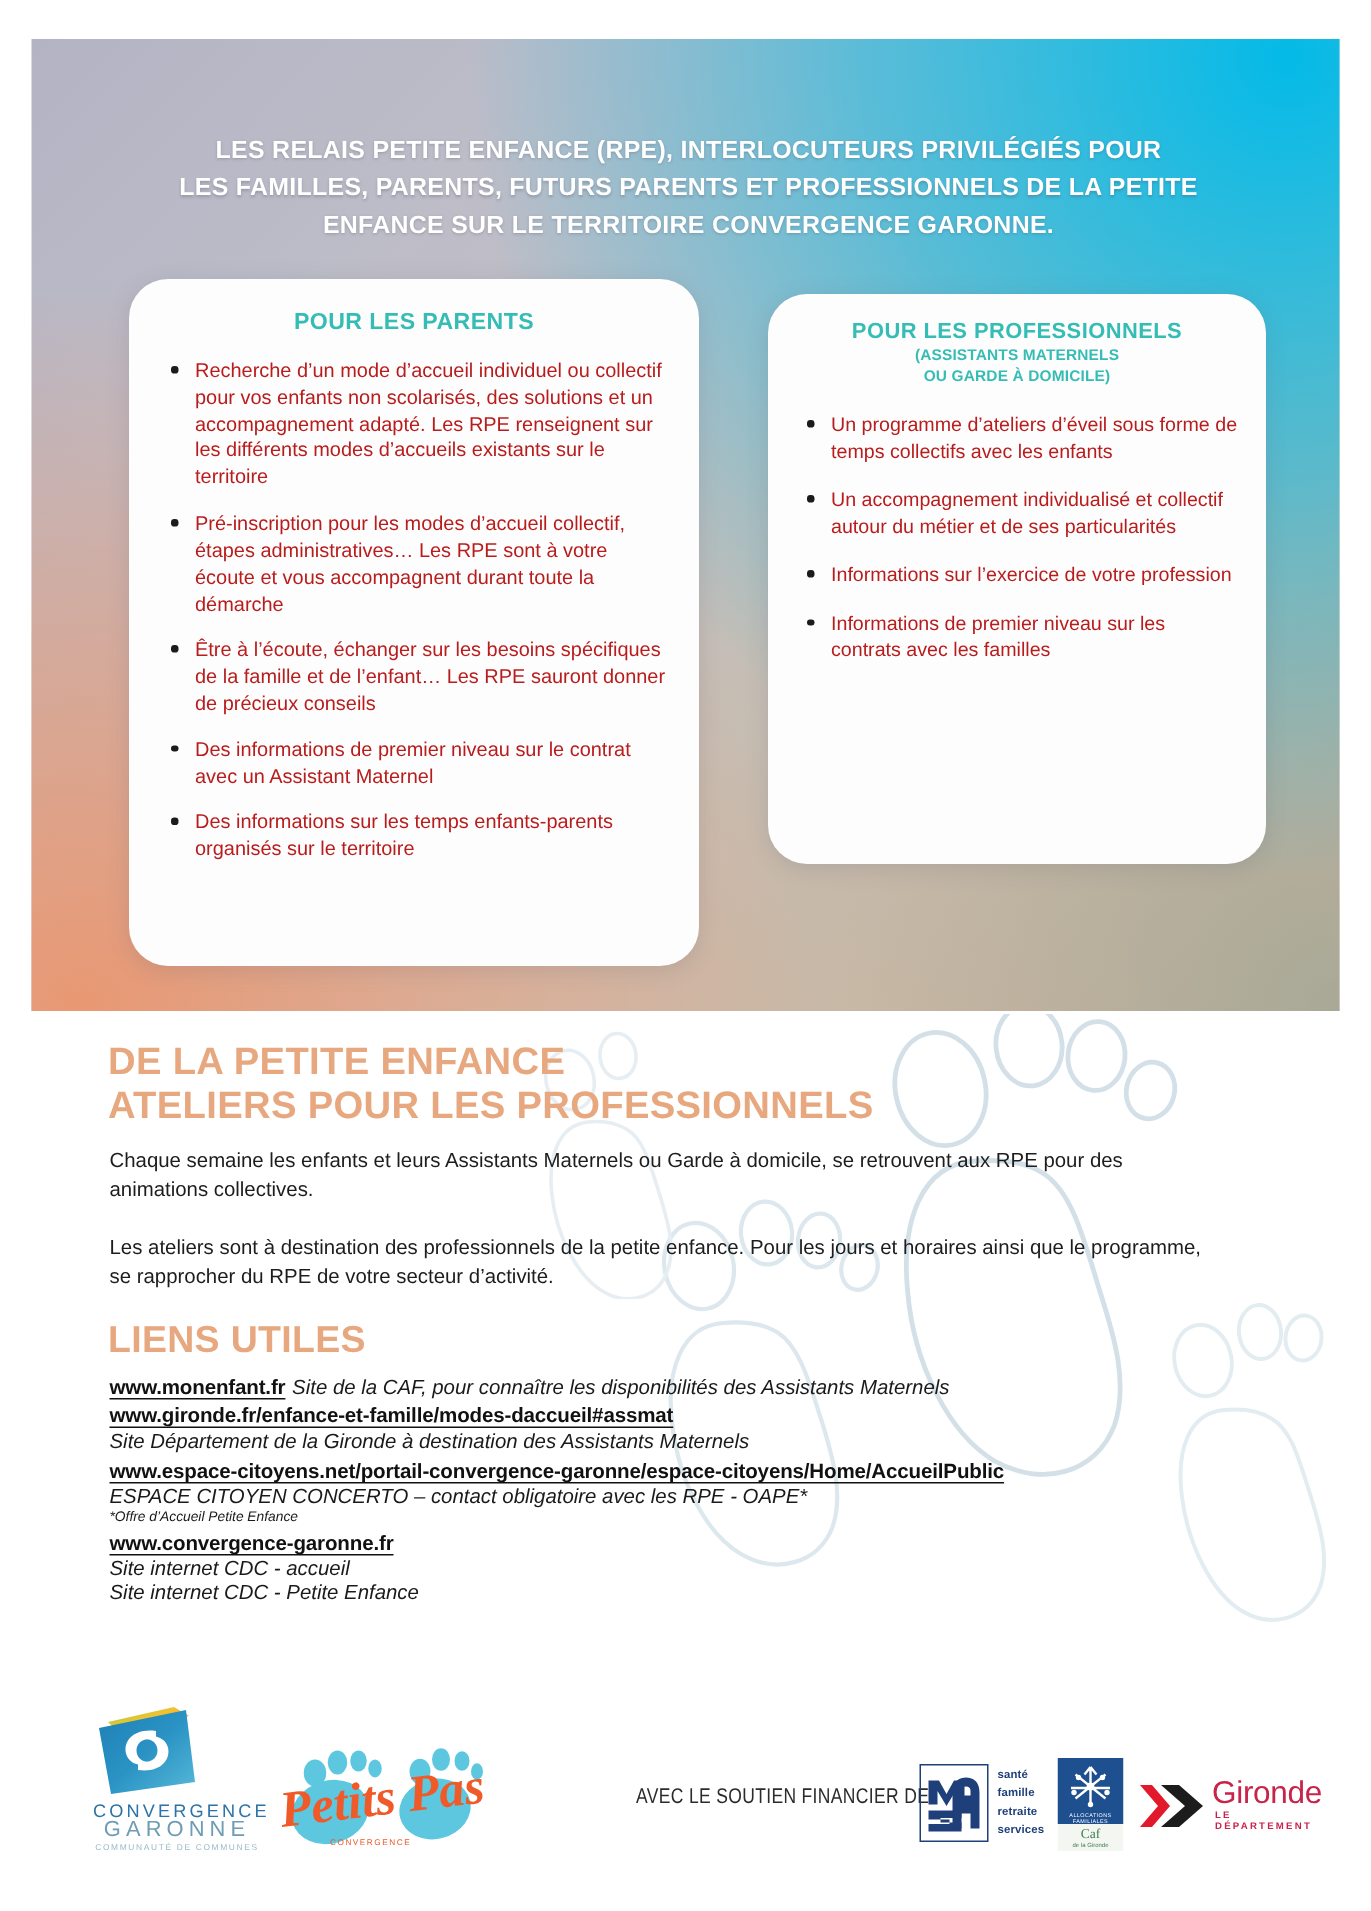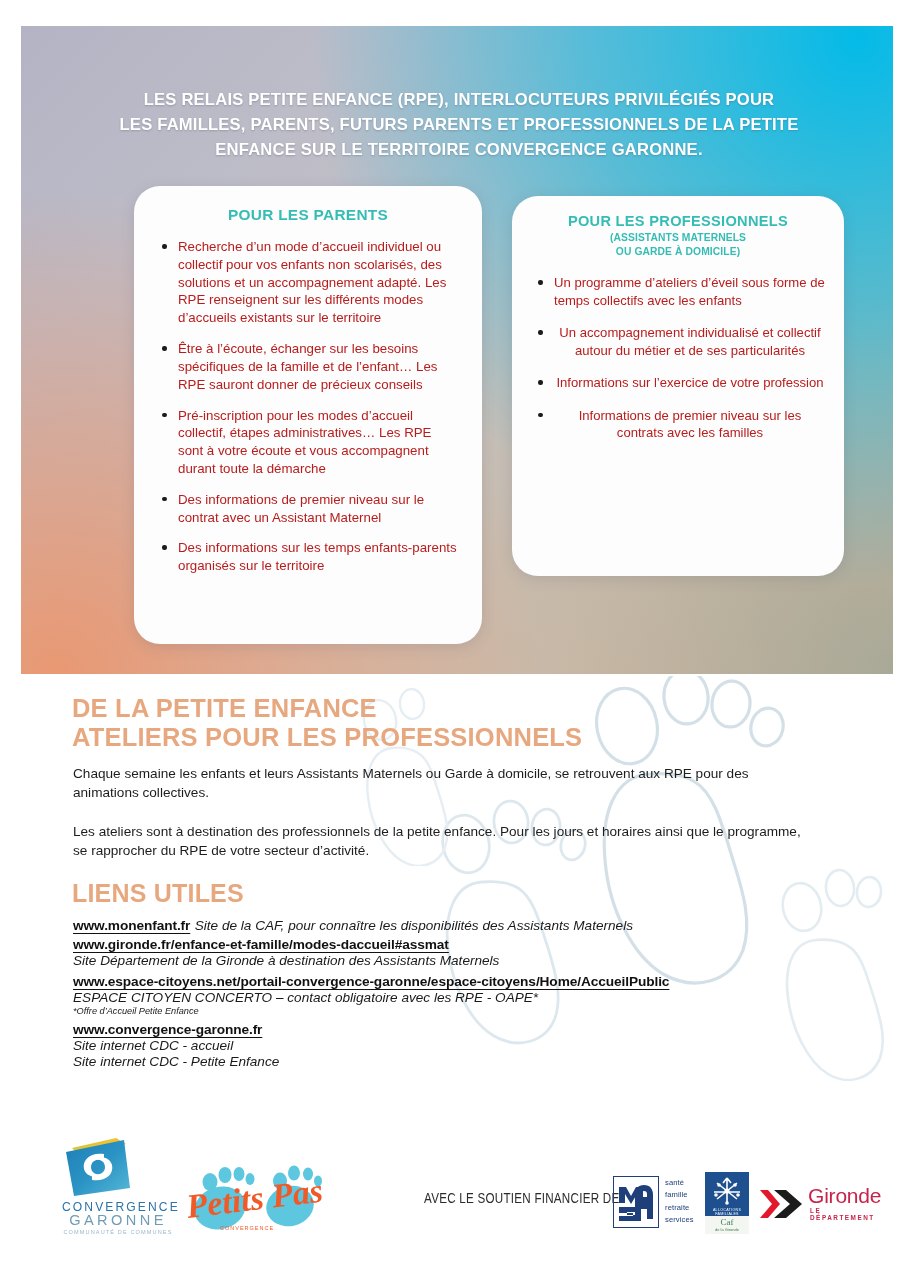--- a/index.html
+++ b/index.html
@@ -30,21 +30,21 @@
     text-transform:uppercase;
   }
   .hero-title span { display:block; }
 
   
   .card {
     position:absolute; background:#fdfdfd;
     border-radius:26px;
     box-shadow:0 3px 14px rgba(90,90,110,0.18);
   }
-  .card-parents      { left:86px;  top:186px; width:348px; height:458px;margin-left:48px; }
+  .card-parents      { left:86px;  top:186px; width:380px; height:458px; }
   .card-professional { left:512px; top:196px; width:332px; height:380px; }
 
   .card-head {
     text-align:center; color:#35bdb5;
     font-weight:bold; text-transform:uppercase; letter-spacing:0.3px;
   }
   .card-parents .card-head { font-size:15.4px; padding:20px 10px 0; }
   .card-professional .card-head { font-size:14.6px; padding:17px 10px 0; }
   .card-head .sub {
     display:block; font-size:10.3px; line-height:1.32; margin-top:2px;
@@ -57,21 +57,21 @@
     font-size:13.3px; line-height:1.34; color:#b91c1c;
   }
   ul.bullets li::before {
     content:""; position:absolute; left:2px; top:6px;
     width:4.5px; height:4.5px; border-radius:50%; background:#1b1b1b;
   }
   ul.bullets li + li { margin-top:13px; }
   .card-parents ul.bullets { margin:14px 22px 0 26px; }
   .card-professional ul.bullets { margin:16px 18px 0 24px; }
   .card-professional ul.bullets li { font-size:13.1px; }
-  .card-professional ul.bullets li + li { margin-top:15px;text-align:center; }
+  .card-professional ul.bullets li + li { margin-top:15px; }
 
   
   .watermarks { position:absolute; left:0; top:676px; width:914px; height:480px; overflow:hidden; }
   .watermarks svg { position:absolute; }
 
   
   .lower { position:absolute; left:0; top:676px; width:914px; }
   .sec-head {
     color:#e8a87f; font-weight:bold; text-transform:uppercase;
     font-size:25.5px; line-height:1.12; letter-spacing:0.2px;
@@ -116,21 +116,21 @@
   .support-text {
     position:absolute; left:424px; top:1190px;
     font-size:14.2px; color:#2b2b2b; letter-spacing:0.3px;
     transform:scaleX(0.82); transform-origin:left center;
     white-space:nowrap;
   }
 
   .logo-msa { position:absolute; left:613px; top:1176px; width:86px; height:52px; }
   .msa-box { position:absolute; left:0; top:0; width:46px; height:52px; border:1.3px solid #1e3f7a; }
   .msa-words { position:absolute; left:52px; top:1px; }
-  .msa-words div { font-size:7.6px; font-weight:normal; color:#1e3f7a; line-height:1.62; letter-spacing:0.1px; }
+  .msa-words div { font-size:7.6px; font-weight:bold; color:#1e3f7a; line-height:1.62; letter-spacing:0.1px; }
 
   .logo-caf { position:absolute; left:705px; top:1172px; width:60px; height:62px; }
   .logo-gironde { position:absolute; left:758px; top:1186px; width:122px; height:40px; }
   .gir-word { position:absolute; left:50px; top:-2px; font-size:21px; color:#c8234a; letter-spacing:-0.2px; }
   .gir-sub  { position:absolute; left:52px; top:21px; font-size:6.4px; color:#c8234a; letter-spacing:1.5px; font-weight:bold; }
 </style>
 </head>
 <body>
 
 <div class="page">
@@ -140,22 +140,22 @@
       <span>LES RELAIS PETITE ENFANCE (RPE), INTERLOCUTEURS PRIVILÉGIÉS POUR</span>
       <span>LES FAMILLES, PARENTS, FUTURS PARENTS ET PROFESSIONNELS DE LA PETITE</span>
       <span>ENFANCE SUR LE TERRITOIRE CONVERGENCE GARONNE.</span>
     </div>
   </div>
 
   <div class="card card-parents">
     <div class="card-head">POUR LES PARENTS</div>
     <ul class="bullets">
       <li>Recherche d’un mode d’accueil individuel ou collectif pour vos enfants non scolarisés, des solutions et un accompagnement adapté. Les RPE renseignent sur les différents modes d’accueils existants sur le territoire</li>
+      <li>Pré-inscription pour les modes d’accueil collectif, étapes administratives… Les RPE sont à votre écoute et vous accompagnent durant toute la démarche</li>
       <li>Être à l’écoute, échanger sur les besoins spécifiques de la famille et de l’enfant… Les RPE sauront donner de précieux conseils</li>
-      <li>Pré-inscription pour les modes d’accueil collectif, étapes administratives… Les RPE sont à votre écoute et vous accompagnent durant toute la démarche</li>
       <li>Des informations de premier niveau sur le contrat avec un Assistant Maternel</li>
       <li>Des informations sur les temps enfants-parents organisés sur le territoire</li>
     </ul>
   </div>
 
   <div class="card card-professional">
     <div class="card-head">
       <span>POUR LES PROFESSIONNELS</span>
       <span class="sub">
         <span>(ASSISTANTS MATERNELS</span><br>

